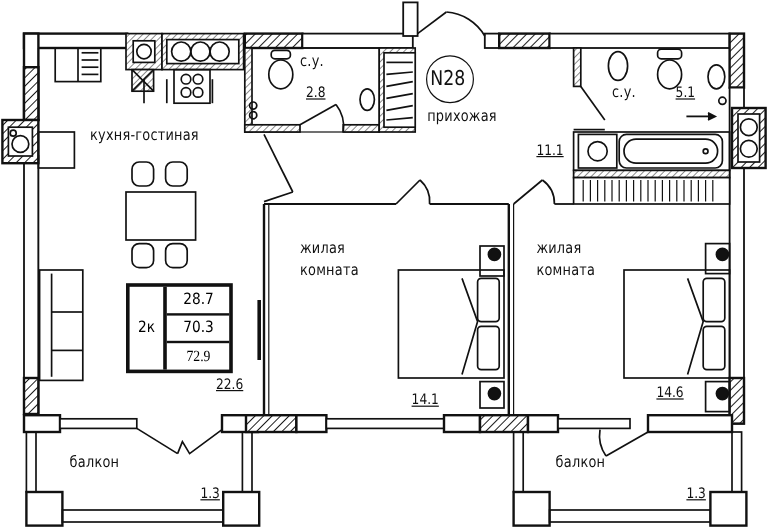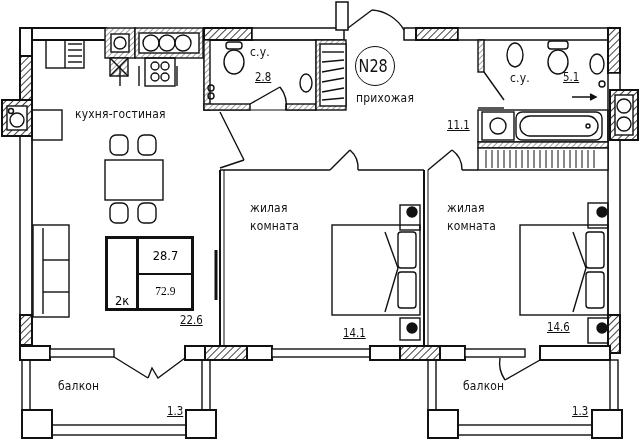--- a/index.html
+++ b/index.html
@@ -3,21 +3,21 @@
 <meta charset="utf-8">
 <style>
   html, body { margin:0; padding:0; background:#ffffff; }
   body { width:640px; height:440px; overflow:hidden; position:relative; font-family:"DejaVu Sans", sans-serif; }
   svg { position:absolute; left:0; top:0; }
   .lbl { position:absolute; font-family:"DejaVu Sans Condensed","DejaVu Sans",sans-serif; font-size:13px; color:#111; letter-spacing:0.2px; white-space:nowrap; transform:scaleX(0.92); transform-origin:left top; }
   .area { position:absolute; font-family:"DejaVu Sans",sans-serif; font-size:12px; color:#111; text-decoration:underline; white-space:nowrap; transform:scaleX(0.85); transform-origin:left top; }
   .badge { position:absolute; left:355px; top:46px; width:40px; height:40px; border:1.5px solid #111; border-radius:50%; display:flex; align-items:center; font-size:17px; color:#111; box-sizing:border-box; }
   .badge span { transform:scaleX(0.85); display:inline-block; }
   .summary { position:absolute; left:105px; top:236px; width:89px; height:75px; border:3px solid #111; box-sizing:border-box; display:flex; }
-  .summary .rooms { width:28px; border-right:3px solid #111; display:flex; align-items:flex-end; justify-content:center; font-size:13px; }
+  .summary .rooms { width:28px; border-right:3px solid #111; display:flex; align-items:center; justify-content:center; font-size:13px; }
   .summary .vals { flex:1; display:flex; flex-direction:column; }
   .summary .val { flex:1; display:flex; align-items:center; justify-content:center; font-size:13px; border-bottom:2px solid #111; }
   .summary .val:last-child { border-bottom:none;font-family:Liberation Serif, serif; }
   .summary span { transform:scaleX(0.88); display:inline-block; }
 </style>
 </head>
 <body>
 
 <svg width="640" height="440" viewBox="0 0 640 440">
   <defs>
@@ -283,16 +283,19 @@
 
 <div class="summary">
   <div class="rooms">
       <span>2к</span>
     </div>
   <div class="vals">
     <div class="val">
         <span>28.7</span>
       </div>
     <div class="val">
+        <span>70.3</span>
+      </div>
+    <div class="val">
         <span>72.9</span>
       </div>
   </div>
 </div>
 
 </body></html>

